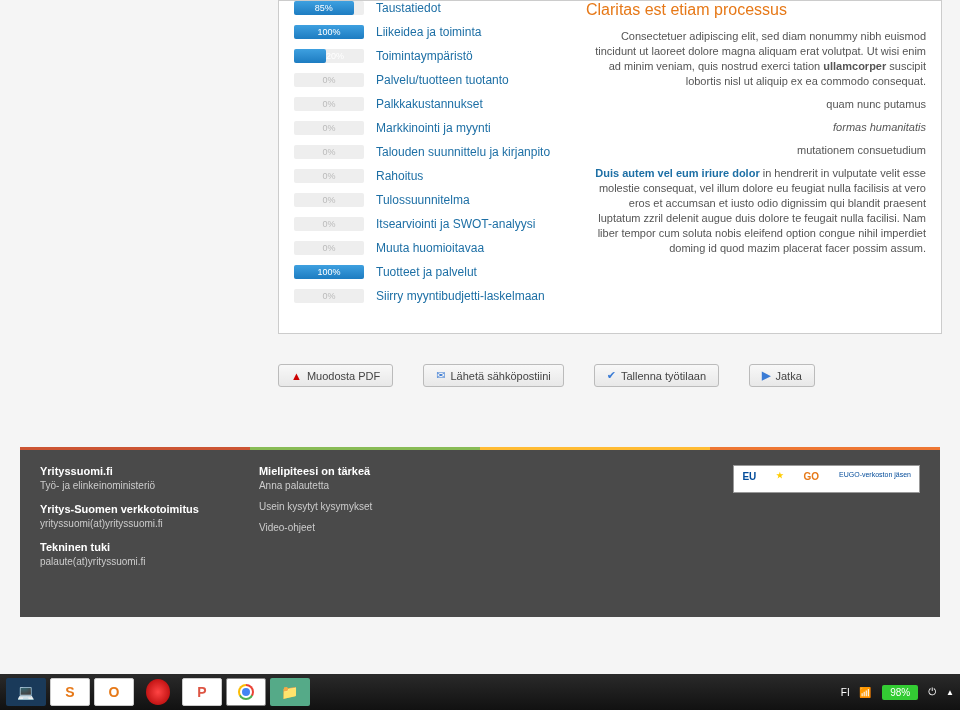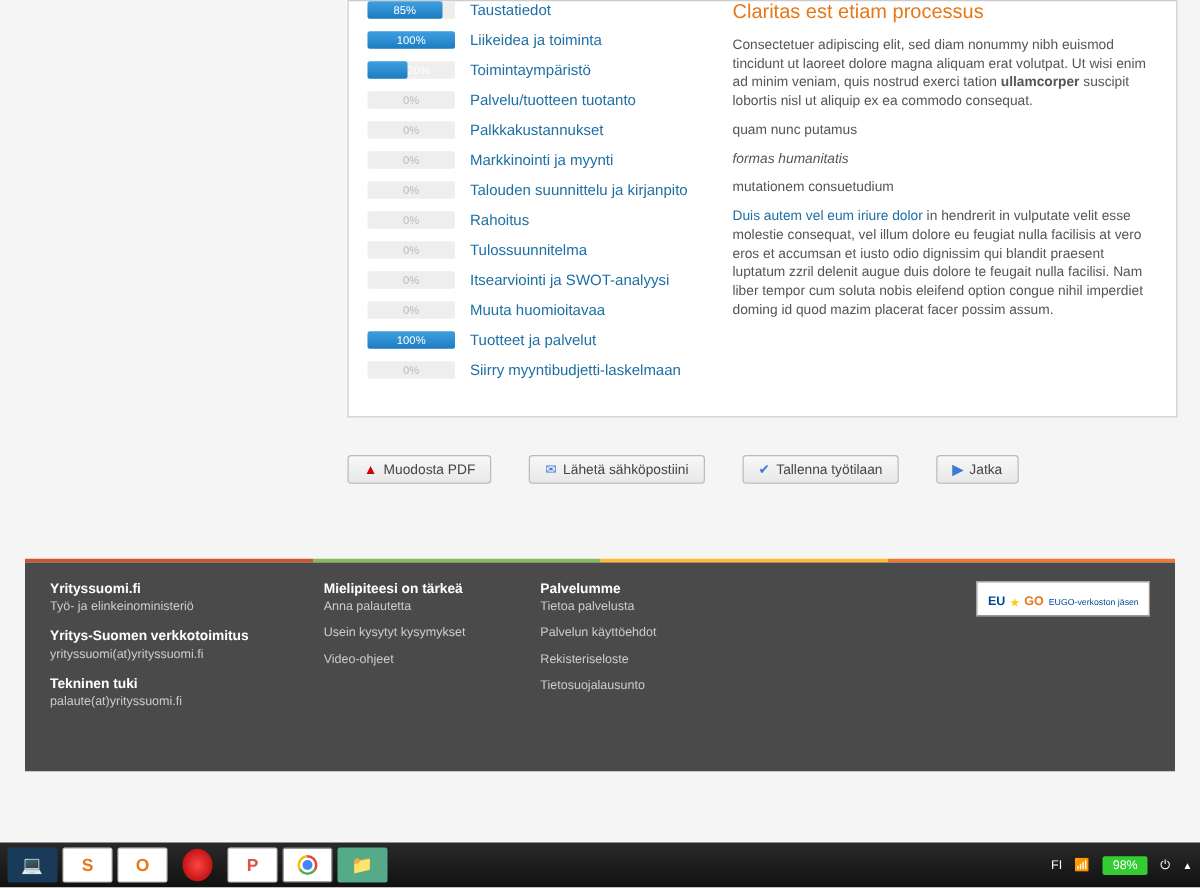--- a/index.html
+++ b/index.html
@@ -7,36 +7,36 @@
 .page-bg { background:#f5f5f5; width:100%; height:680px; padding:0 20px; }
 .content-panel { background:#fff; border:1px solid #ccc; width:664px; margin-left:258px; padding:0 15px 20px 15px; position:relative; }
 .list-col { width:280px; float:left; }
 .right-col { width:340px; float:right; }
 .row { display:flex; align-items:center; margin-bottom:10px; }
 .bar-wrap { width:70px; height:14px; background:#eee; border-radius:2px; margin-right:12px; position:relative; }
 .bar-fill { height:14px; background:linear-gradient(#3ea0e0,#1d7cc1); border-radius:2px; color:#fff; font-size:9px; line-height:14px; text-align:center; }
 .bar-label { position:absolute; left:0; right:0; text-align:center; font-size:9px; color:#bbb; line-height:14px; }
 .row a { color:#1d6fa5; text-decoration:none; font-size:12px; }
 .right-col h2 { color:#e67817; font-weight:normal; font-size:16px; margin-bottom:10px; }
-.right-col p { color:#555; font-size:11px; line-height:15px; margin-bottom:8px; }
-.right-col .link { color:#1d6fa5; }
+.right-col p { color:#555; font-size:11px; line-height:15px; margin-bottom:8px;text-align:right; }
+.right-col .link { color:#1d6fa5;font-weight:bold; }
 .right-col em { font-style:italic; color:#555; }
 .clearfix::after { content:""; display:table; clear:both; }
 .button-row { margin:30px 0 0 258px; width:680px; display:flex; gap:30px; }
 .btn { background:linear-gradient(#f8f8f8,#e8e8e8); border:1px solid #bbb; border-radius:3px; padding:4px 12px; font-size:11px; color:#444; cursor:pointer; display:flex; align-items:center; gap:5px; }
 .icon-pdf { color:#c00; font-weight:bold; }
 .icon-mail { color:#3a7bd5; }
 .icon-check { color:#3a7bd5; }
 .icon-arrow { color:#3a7bd5; font-weight:bold; }
 .footer-stripe { height:3px; background:linear-gradient(to right,#c53 0 25%,#8b5 25% 50%,#fb3 50% 75%,#e73 75%); margin-top:60px; }
 .footer { background:#4a4a4a; padding:15px 20px 38px; display:flex; color:#fff; gap:60px; }
 .footer h4 { font-size:11px; font-weight:bold; margin-bottom:3px; }
 .footer .sub { font-size:10px; color:#ccc; margin-bottom:12px; }
 .footer a { display:block; color:#ccc; font-size:10px; text-decoration:none; margin-bottom:10px; }
-.eugo { background:#fff; border:1px solid #999; padding:5px 8px; color:#004a99; font-weight:bold; font-size:10px; display:flex; align-items:flex-end; gap:4px; margin-left:auto; height:28px; }
+.eugo { background:#fff; border:1px solid #999; padding:5px 8px; color:#004a99; font-weight:bold; font-size:10px; display:flex; align-items:flex-start; gap:20px; margin-left:auto; height:28px; }
 .eugo .stars { color:#fc0; font-size:8px; }
 .eugo .txt { font-size:7px; font-weight:normal; line-height:8px; }
 .taskbar { position:absolute; bottom:0; left:0; right:0; height:36px; background:linear-gradient(#2a2a2a,#111); display:flex; align-items:center; padding:0 6px; }
 .tb-icon { width:40px; height:28px; margin-right:4px; border-radius:2px; display:flex; align-items:center; justify-content:center; font-size:14px; color:#fff; }
 .tb-laptop { background:#1a3a5a; }
 .tb-s { background:#fff; color:#e67817; border:1px solid #ccc; font-weight:bold; }
 .tb-o { background:#fff; color:#e67817; border:1px solid #ccc; font-weight:bold; }
 .tb-red { background:radial-gradient(#f44,#a00); border-radius:50%; width:26px; height:26px; margin:0 8px; }
 .tb-p { background:#fff; color:#d54; border:1px solid #ccc; font-weight:bold; }
 .tb-chrome { background:#fff; border:1px solid #888; position:relative; }
@@ -171,27 +171,20 @@
       <div class="sub">yrityssuomi(at)yrityssuomi.fi</div>
       <h4>Tekninen tuki</h4>
       <div class="sub">palaute(at)yrityssuomi.fi</div>
     </div>
     <div>
       <h4>Mielipiteesi on tärkeä</h4>
       <a href="#">Anna palautetta</a>
       <a href="#">Usein kysytyt kysymykset</a>
       <a href="#">Video-ohjeet</a>
     </div>
-    <div>
-      <h4>Palvelumme</h4>
-      <a href="#">Tietoa palvelusta</a>
-      <a href="#">Palvelun käyttöehdot</a>
-      <a href="#">Rekisteriseloste</a>
-      <a href="#">Tietosuojalausunto</a>
-    </div>
     <div class="eugo">
       <span>EU</span>
         <span class="stars">★</span>
         <span style="color:#e67817">GO</span>
       <span class="txt">EUGO-verkoston jäsen</span>
     </div>
   </div>
 </div>
 
 <div class="taskbar">

